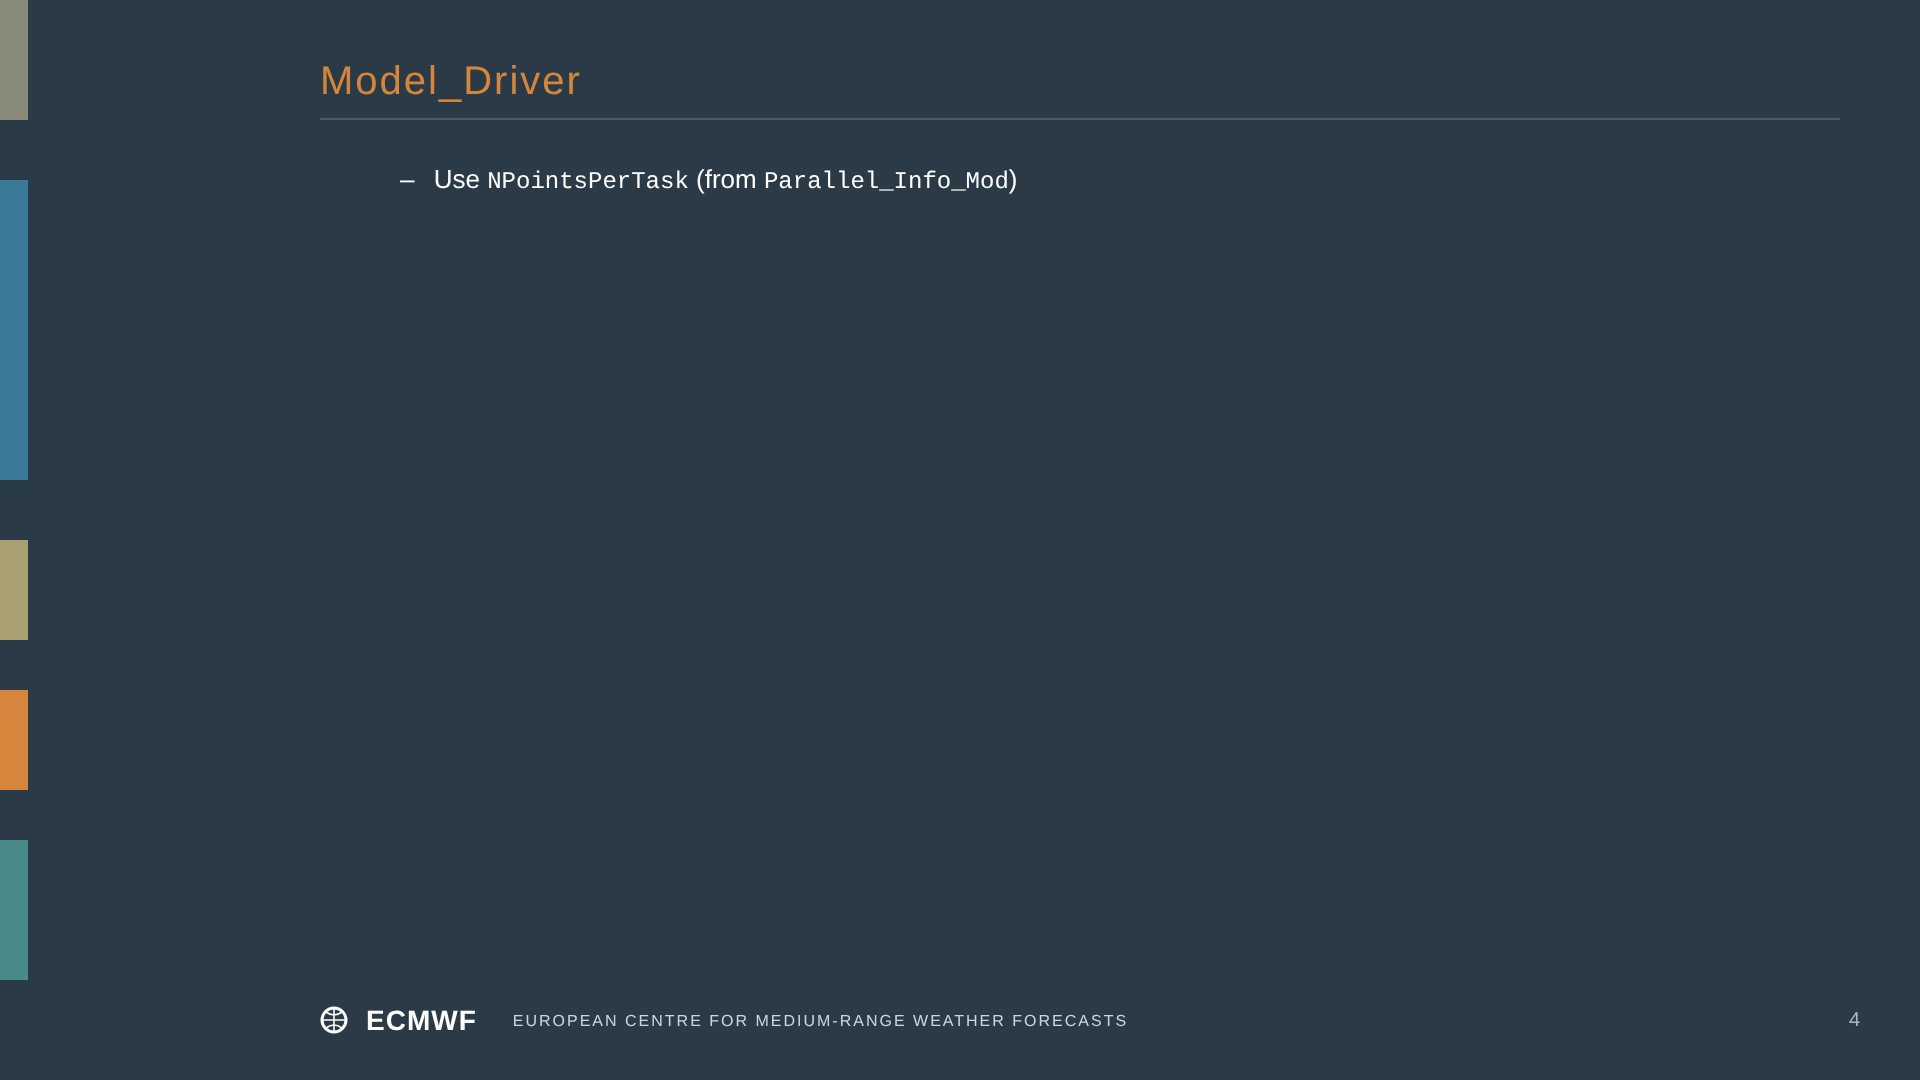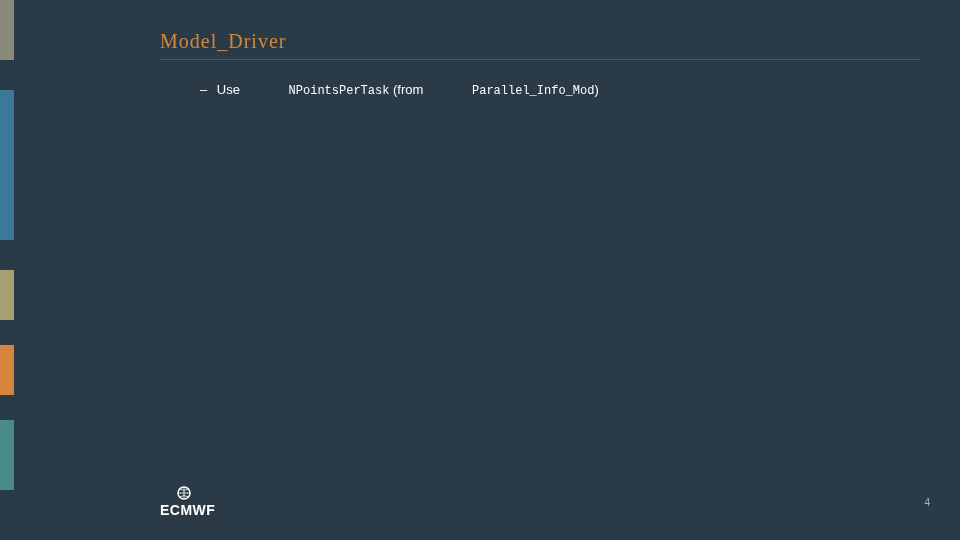--- a/index.html
+++ b/index.html
@@ -32,21 +32,21 @@
   .seg-8 { background: #2a3b47; flex: 0 0 25px; }
   .seg-9 { background: #4a8a88; flex: 0 0 70px; }
   .seg-10{ background: #2a3b47; flex: 1; }
   .content {
     position: absolute;
     left: 160px;
     top: 30px;
     right: 40px;
   }
   .title {
-    font-family: Liberation Serif, serif;
+    font-family: Liberation Sans, sans-serif;
     font-size: 20px;
     color: #d6863c;
     letter-spacing: 1px;
     border-bottom: 1px solid #4a5a65;
     padding-bottom: 6px;
     margin-bottom: 22px;
   }
   .bullet-1 {
     font-size: 14px;
     margin-left: 10px;
@@ -62,21 +62,20 @@
   }
   .bullet-2 {
     font-size: 13px;
     margin-left: 40px;
     color: #fff;
   }
   .bullet-2 .dash { margin-right: 6px; }
   .bullet-2 .mono {
     font-family: "Courier New", Courier, monospace;
     font-size: 12px;
-    margin-left: 45px;
   }
   .footer {
     position: absolute;
     left: 160px;
     bottom: 22px;
     right: 30px;
     display: flex;
     align-items: center;
     justify-content: space-between;
   }
@@ -86,21 +85,20 @@
     gap: 18px;
   }
   .logo {
     display: flex;
     align-items: center;
     gap: 2px;
     color: #fff;
     font-weight: bold;
     font-size: 14px;
     letter-spacing: 0.5px;
-    flex-direction: column;
   }
   .logo-icon {
     display: inline-flex;
     align-items: center;
     margin-right: 3px;
   }
   .logo-icon svg { display: block; }
   .footer-text {
     font-size: 8px;
     letter-spacing: 1px;
@@ -141,15 +139,16 @@
   <div class="footer-left">
     <div class="logo">
       <span class="logo-icon">
         <svg width="18" height="14" viewBox="0 0 18 14">
           <circle cx="7" cy="7" r="6" fill="none" stroke="#fff" stroke-width="1.5"></circle>
           <path d="M1 7 h12 M7 1 v12 M3 3 q4 3 8 0 M3 11 q4 -3 8 0" fill="none" stroke="#fff" stroke-width="0.8"></path>
         </svg>
       </span>
       <span>ECMWF</span>
     </div>
+    <div class="footer-text">EUROPEAN CENTRE FOR MEDIUM-RANGE WEATHER FORECASTS</div>
   </div>
   <div class="page-num">4</div>
 </div>
 
 </body></html>

